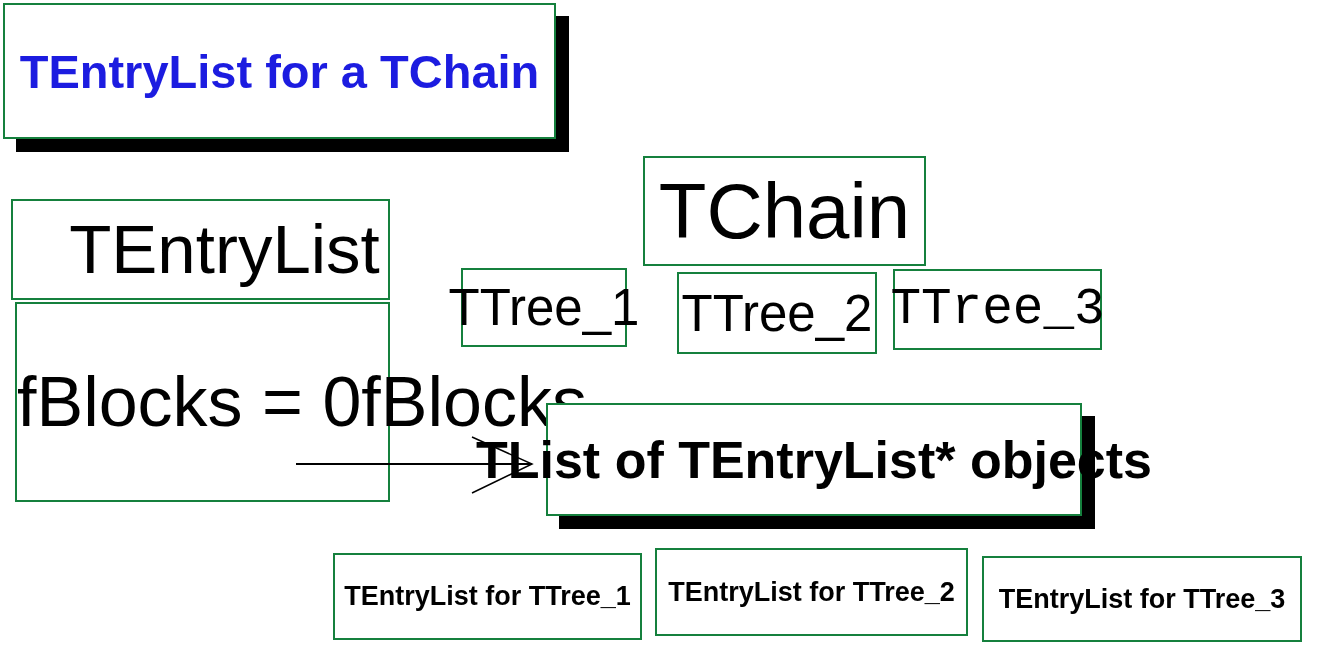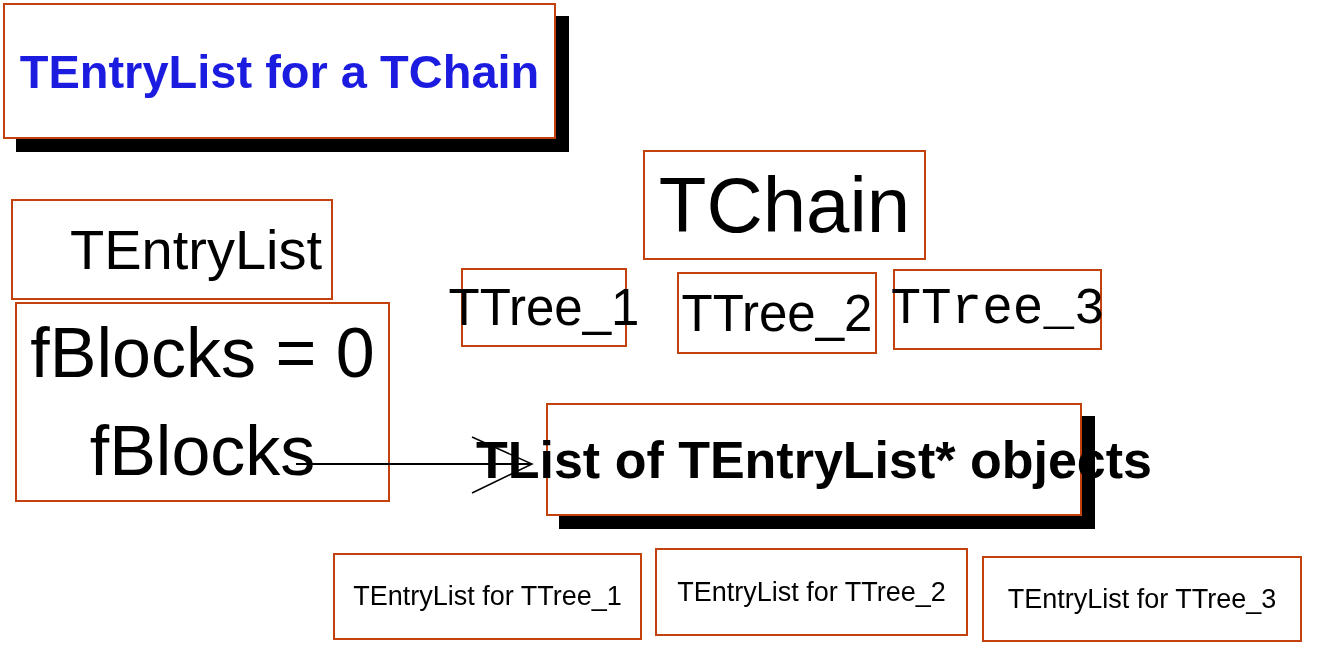--- a/index.html
+++ b/index.html
@@ -13,77 +13,77 @@
     height: 663px;
     background: #ffffff;
     overflow: hidden;
     font-family: "Liberation Sans", "DejaVu Sans", sans-serif;
     color: #000000;
   }
   .box {
     position: absolute;
     box-sizing: border-box;
     background: #ffffff;
-    border: 2px solid #c2410c;
+    border: 2px solid #15803d;
     display: flex;
     align-items: center;
     justify-content: center;
     line-height: 1;
     white-space: nowrap;
   }
   .shadowed {
     box-shadow: 13px 13px 0 0 #000000;
   }
 
   
   #title-box {
     left: 3px; top: 3px; width: 553px; height: 136px;
     font-size: 47px; font-weight: bold;
   }
   #title-box span { color: #1c1ce0; }
 
   
   #tentrylist-header-box {
-    left: 11px; top: 199px; width: 322px; height: 101px;
-    font-size: 56px;
+    left: 11px; top: 199px; width: 379px; height: 101px;
+    font-size: 69px;
     padding-left: 48px;
   }
   #tentrylist-body-box {
     left: 15px; top: 302px; width: 375px; height: 200px;
-    flex-direction: column;
+    flex-direction: row;
     align-items: stretch;
     justify-content: space-between;
     font-size: 70px;
     padding: 0;
   }
   .field-row {
     flex: 1 1 50%;
     display: flex;
     align-items: center;
     justify-content: center;
   }
 
   
   #tchain-box {
-    left: 643px; top: 150px; width: 283px; height: 110px;
+    left: 643px; top: 156px; width: 283px; height: 110px;
     font-size: 78px;
   }
   .ttree-box { font-size: 51px; }
   #ttree1-box { left: 461px; top: 268px; width: 166px; height: 79px; }
   #ttree2-box { left: 677px; top: 272px; width: 200px; height: 82px; }
   #ttree3-box { left: 893px; top: 269px; width: 209px; height: 81px; font-family: Liberation Mono, monospace; }
 
   
   #tlist-box {
     left: 546px; top: 403px; width: 536px; height: 113px;
     font-size: 52px; font-weight: bold;
   }
 
   
-  .entrylist-box { font-size: 27px; font-weight: normal; }
+  .entrylist-box { font-size: 27px; font-weight: bold; }
   #entrylist1-box { left: 333px; top: 553px; width: 309px; height: 87px; }
   #entrylist2-box { left: 655px; top: 548px; width: 313px; height: 88px; justify-content: center; }
   #entrylist3-box { left: 982px; top: 548px; width: 320px; height: 86px; margin-top: 8px; }
 
   
   #flists-arrow {
     position: absolute;
     left: 294px; top: 430px;
     width: 245px; height: 70px;
   }

